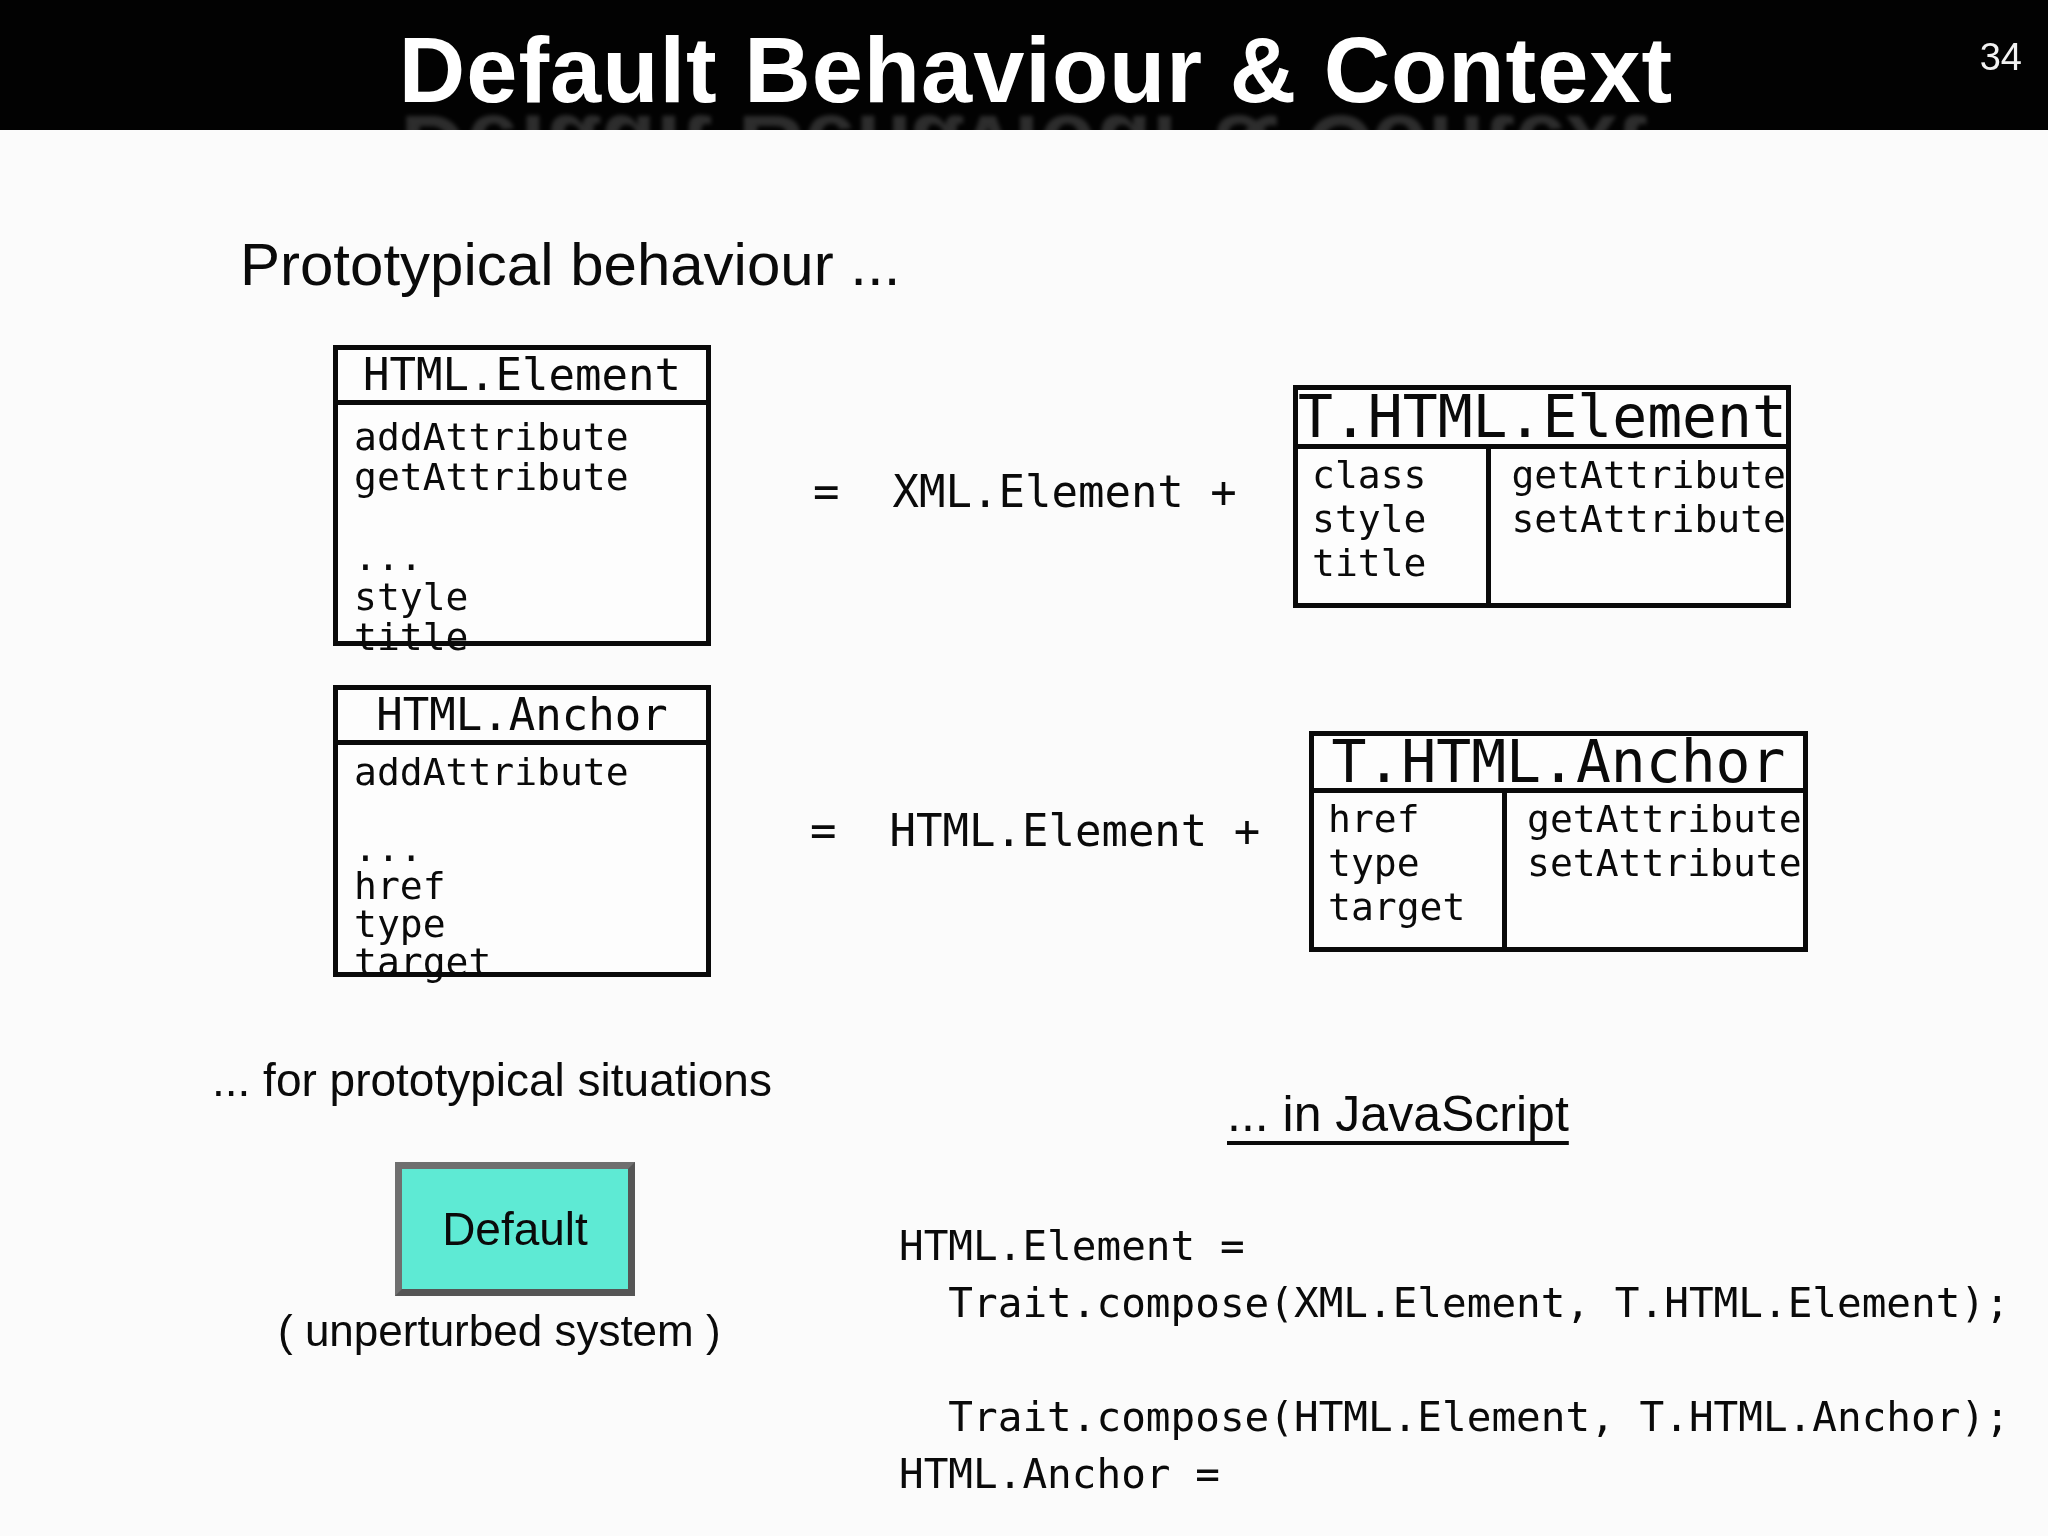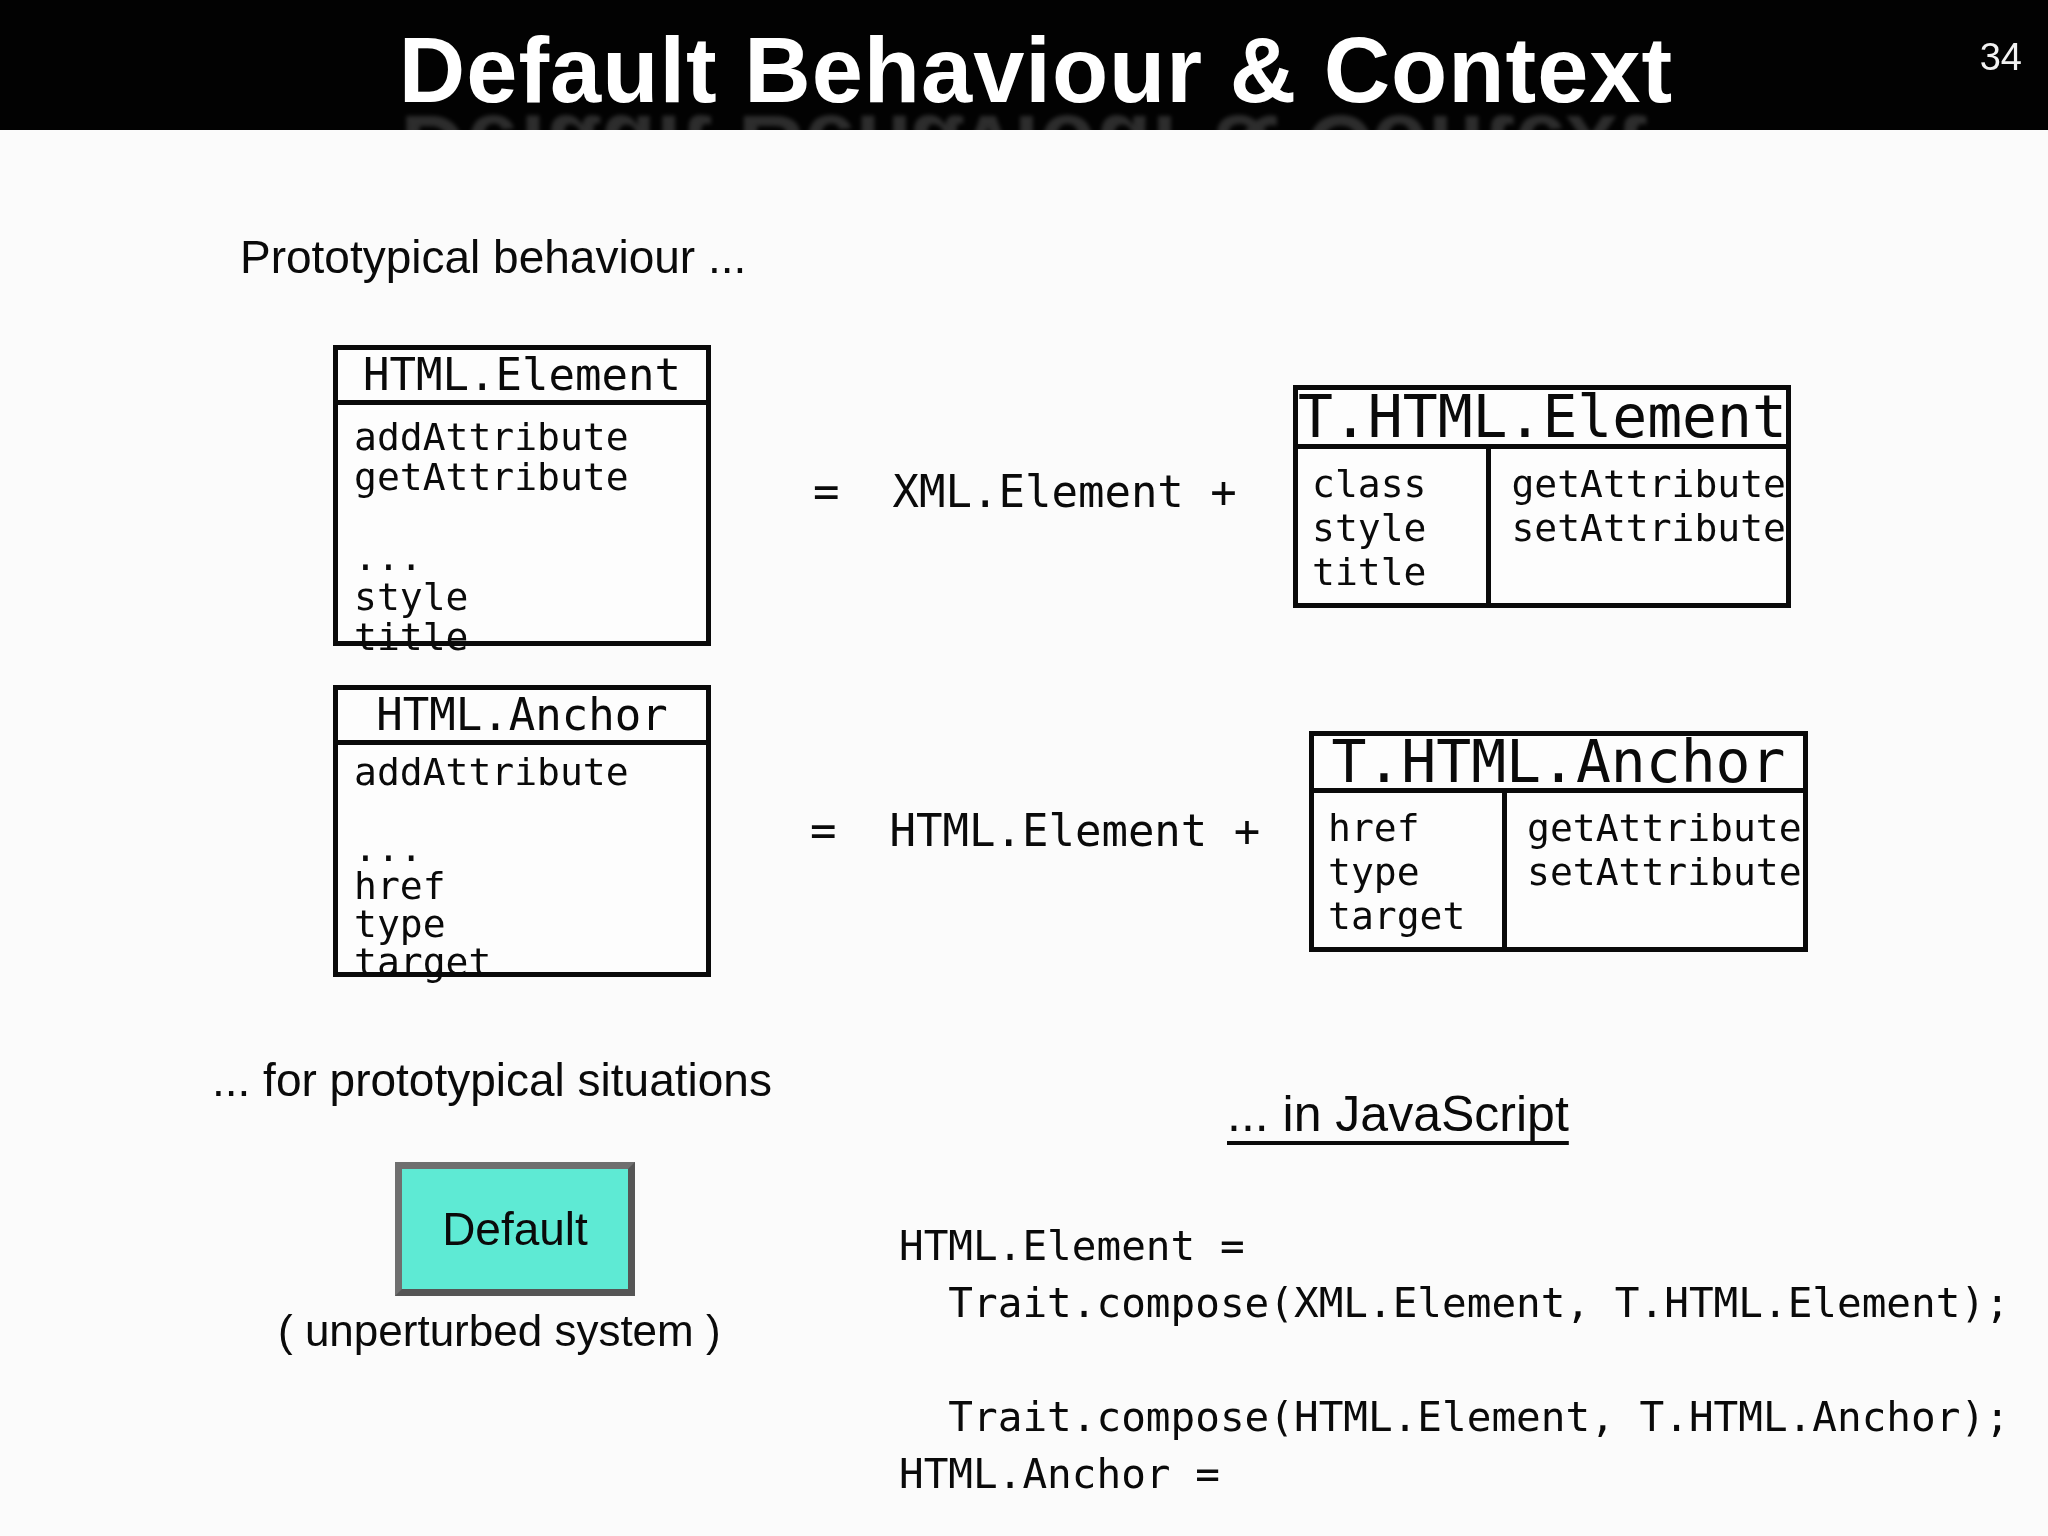--- a/index.html
+++ b/index.html
@@ -31,21 +31,21 @@
     transform: scaleY(-1); transform-origin: 58px;
     filter: blur(2px);
   }
   .slide-number {
     position: absolute; right: 26px; top: 36px;
     font-size: 38px; color: #f2f2f2;
   }
 
   
   .label { position: absolute; white-space: pre; color: #0a0a0a; }
-  #label-prototypical { left: 240px; top: 230px;  font-size: 46px; }
+  #label-prototypical { left: 240px; top: 230px;  font-size: 60px; }
   #label-situations   { left: 212px; top: 1053px; font-size: 46px; }
   #label-unperturbed  { left: 278px; top: 1306px; font-size: 44px; }
   #label-injs {
     left: 1227px; top: 1085px; font-size: 50px;
     text-decoration: underline; text-decoration-thickness: 4px;
     text-underline-offset: 10px;
   }
 
   
   .classbox {
@@ -80,21 +80,21 @@
     position: absolute; box-sizing: border-box;
     border: 5px solid #0a0a0a; background: #fdfdfd;
     display: flex; flex-direction: column;
   }
   .traitbox-title {
     flex: none; border-bottom: 5px solid #0a0a0a; text-align: center;
     font-family: "DejaVu Sans Mono", monospace; font-size: 58px;
   }
   .traitbox-cols { flex: 1; display: flex; }
   .trait-col {
-    padding: 13px 0 0 14px;
+    padding: 4px 0 0 14px;
     font-family: "DejaVu Sans Mono", monospace; font-size: 38px;
   }
   .trait-col.left { border-right: 5px solid #0a0a0a; }
   .trait-col.right { flex: 1; padding-left: 20px; }
   .trait-row { height: 44px; line-height: 44px; white-space: pre; }
   #box-t-html-element { left: 1293px; top: 385px; width: 498px; height: 223px; }
   #box-t-html-element .traitbox-title { height: 54px; line-height: 54px; }
   #box-t-html-element .trait-col.left { width: 191px; }
   #box-t-html-anchor  { left: 1309px; top: 731px; width: 499px; height: 221px; }
   #box-t-html-anchor .traitbox-title { height: 52px; line-height: 52px; }

